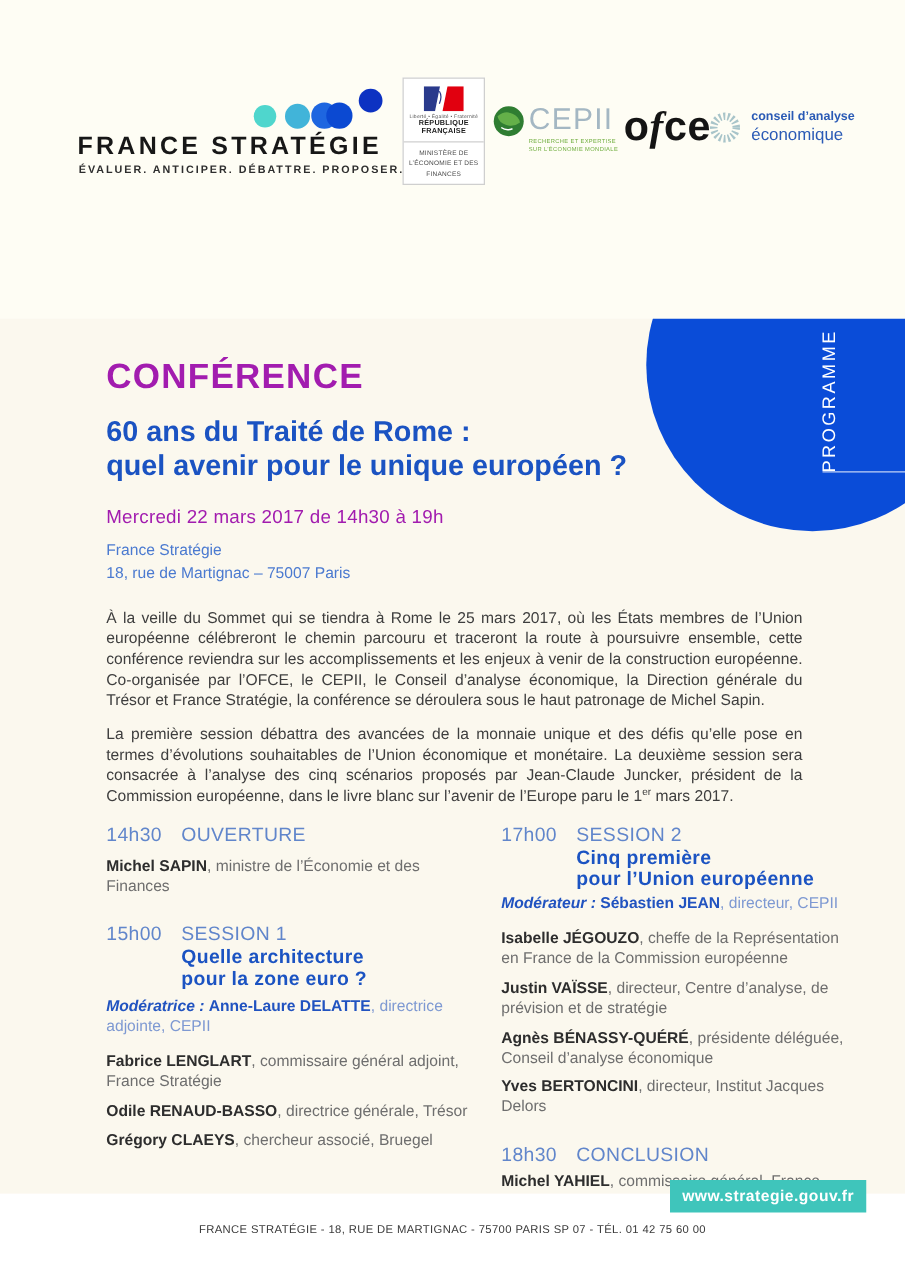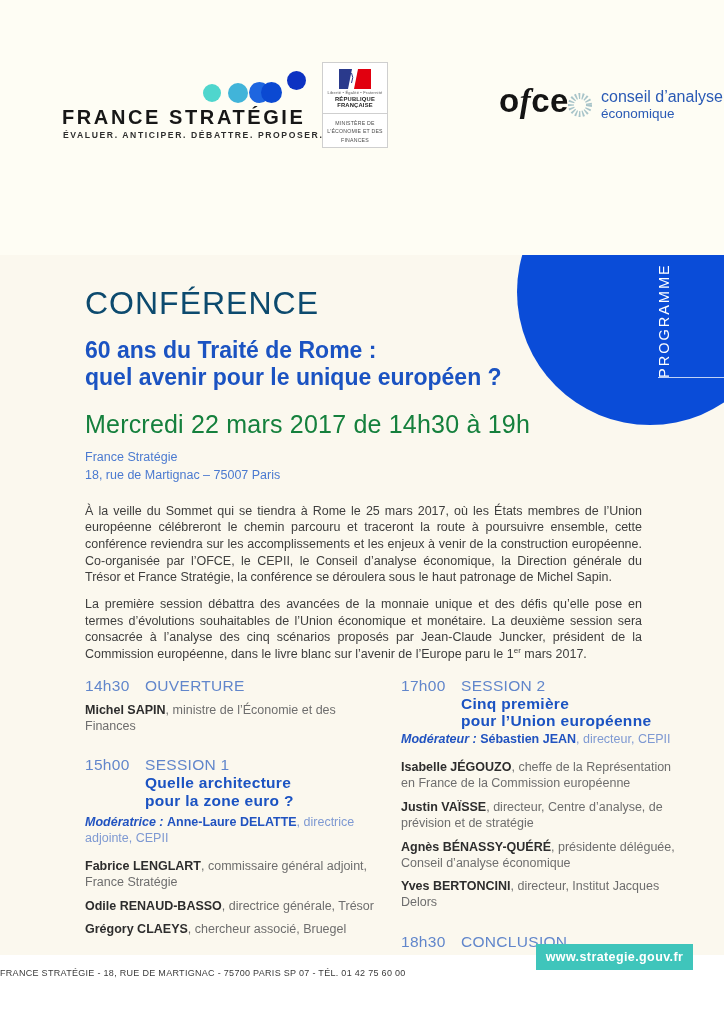--- a/index.html
+++ b/index.html
@@ -37,40 +37,40 @@
   .cepii-text { margin-left:3px; }
   .cepii-name { font-size:24px; color:#a4b7c3; letter-spacing:1px; line-height:1; }
   .cepii-sub { font-size:4.6px; color:#6fae3e; letter-spacing:0.3px; line-height:1.5; margin-top:2px; }
 
   .ofce { position:absolute; left:499px; top:84px; font-size:33px; font-weight:bold;
     color:#141414; letter-spacing:0.5px; line-height:1; }
   .ofce .f { font-style:italic; font-family:"Liberation Serif", serif; font-weight:bold; }
 
   .cae { position:absolute; left:566px; top:88px; display:flex; align-items:center; }
   .cae-text { margin-left:7px; color:#2a5ab5; line-height:1.15; }
-  .cae-l1 { font-size:16px; font-weight:normal;text-align:right; }
+  .cae-l1 { font-size:10px; font-weight:bold; }
   .cae-l2 { font-size:13.5px; }
 
   
   .body-section { position:absolute; top:255px; left:0; width:724px; height:700px;
     background:#fbf8ee; overflow:hidden; }
 
   .blue-circle { position:absolute; left:517px; top:-96px; width:266px; height:266px;
     border-radius:50%; background:#0a4cd8; }
   .programme-tab { position:absolute; left:656px; top:13px; width:110px; height:20px;
     transform:rotate(-90deg) translateX(-110px); transform-origin:0 0;
     color:#ffffff; font-size:14.5px; letter-spacing:2px; white-space:nowrap; }
   .programme-line { position:absolute; left:658px; top:122px; width:66px; height:1px;
     background:rgba(255,255,255,0.75); }
 
   .content { position:relative; padding:30px 0 0 85px; width:724px; }
 
-  .kicker { font-size:32px; font-weight:400; color:#0c4a6e; letter-spacing:1px; }
+  .kicker { font-size:28px; font-weight:700; color:#a21caf; letter-spacing:1px; }
   .title { margin-top:15px; font-size:23px; font-weight:bold; color:#1b53c2; line-height:1.16; }
-  .datetime { margin-top:20px; font-size:25px; color:#15803d; letter-spacing:0.2px; }
+  .datetime { margin-top:20px; font-size:15px; color:#a21caf; letter-spacing:0.2px; }
   .venue { margin-top:10px; font-size:12.5px; color:#4b7ad0; line-height:1.42; }
 
   .intro-p { width:557px; font-size:12.5px; color:#3e3e3e; line-height:1.33; text-align:justify; }
   .intro-p.first { margin-top:18px; }
   .intro-p.second { margin-top:10px; }
   .intro-p sup { font-size:8px; }
 
   .columns { display:flex; margin-top:14px;gap:26px; }
   .col-left { width:290px; }
   .col-right { width:275px; }
@@ -88,21 +88,21 @@
   .moderator .name { font-weight:bold; color:#2153c0; }
 
   .mt-block { margin-top:22px; }
   .mt-sm { margin-top:12px; }
 
   
   .site-badge { position:absolute; left:536px; top:944px; width:157px; height:26px;
     background:#3fc5bb; color:#ffffff; font-size:12.5px; font-weight:bold;
     letter-spacing:0.4px; display:flex; align-items:center; justify-content:center; z-index:5; }
   .footer-strip { position:absolute; top:955px; left:0; width:724px; height:69px; background:#ffffff; }
-  .footer-text { padding-top:13px; font-size:9px; color:#3a3a3a; letter-spacing:0.3px; }
+  .footer-text { padding-top:23px; text-align:center; font-size:9px; color:#3a3a3a; letter-spacing:0.3px; }
 </style>
 </head>
 <body>
 
 <div class="page">
 
   <div class="logo-bar">
 
     <div class="fs-logo">
       <span class="fs-dot d1"></span>
@@ -119,20 +119,34 @@
         <polygon points="0,0 13,0 9,20 0,20" fill="#2a3a8c"></polygon>
         <polygon points="19,0 32,0 32,20 15,20" fill="#e1000f"></polygon>
         <path d="M12.5,4 q2.5,4 0,10" stroke="#2a3a8c" fill="none" stroke-width="1"></path>
       </svg>
       <div class="gouv-motto">Liberté • Égalité • Fraternité</div>
       <div class="gouv-rf">RÉPUBLIQUE FRANÇAISE</div>
       <div class="gouv-div"></div>
       <div class="gouv-ministry">MINISTÈRE DE L’ÉCONOMIE ET DES FINANCES</div>
     </div>
 
+    <div class="cepii">
+      <svg width="26" height="26" viewBox="0 0 26 26">
+        <circle cx="13" cy="13" r="12" fill="#2f7d32"></circle>
+        <path d="M4,9 q6,-5 12,-2 q5,2 6,7 q-5,4 -11,2 q-6,-2 -7,-7z" fill="#6db84e" opacity="0.85"></path>
+        <path d="M7,18 q4,3 9,1" stroke="#ffffff" stroke-width="1.2" fill="none"></path>
+      </svg>
+      <div class="cepii-text">
+        <div class="cepii-name">CEPII</div>
+        <div class="cepii-sub">
+          <div>RECHERCHE ET EXPERTISE</div>
+          <div>SUR L’ÉCONOMIE MONDIALE</div>
+        </div>
+      </div>
+    </div>
 
     <div class="ofce"><span>o</span><span class="f">f</span><span>ce</span></div>
 
     <div class="cae">
       <svg width="28" height="28" viewBox="0 0 28 28">
         <circle cx="14" cy="14" r="9" fill="none" stroke="#a8c4c9" stroke-width="6" stroke-dasharray="1.6 1.8"></circle>
       </svg>
       <div class="cae-text">
         <div class="cae-l1">conseil d’analyse</div>
         <div class="cae-l2">économique</div>

